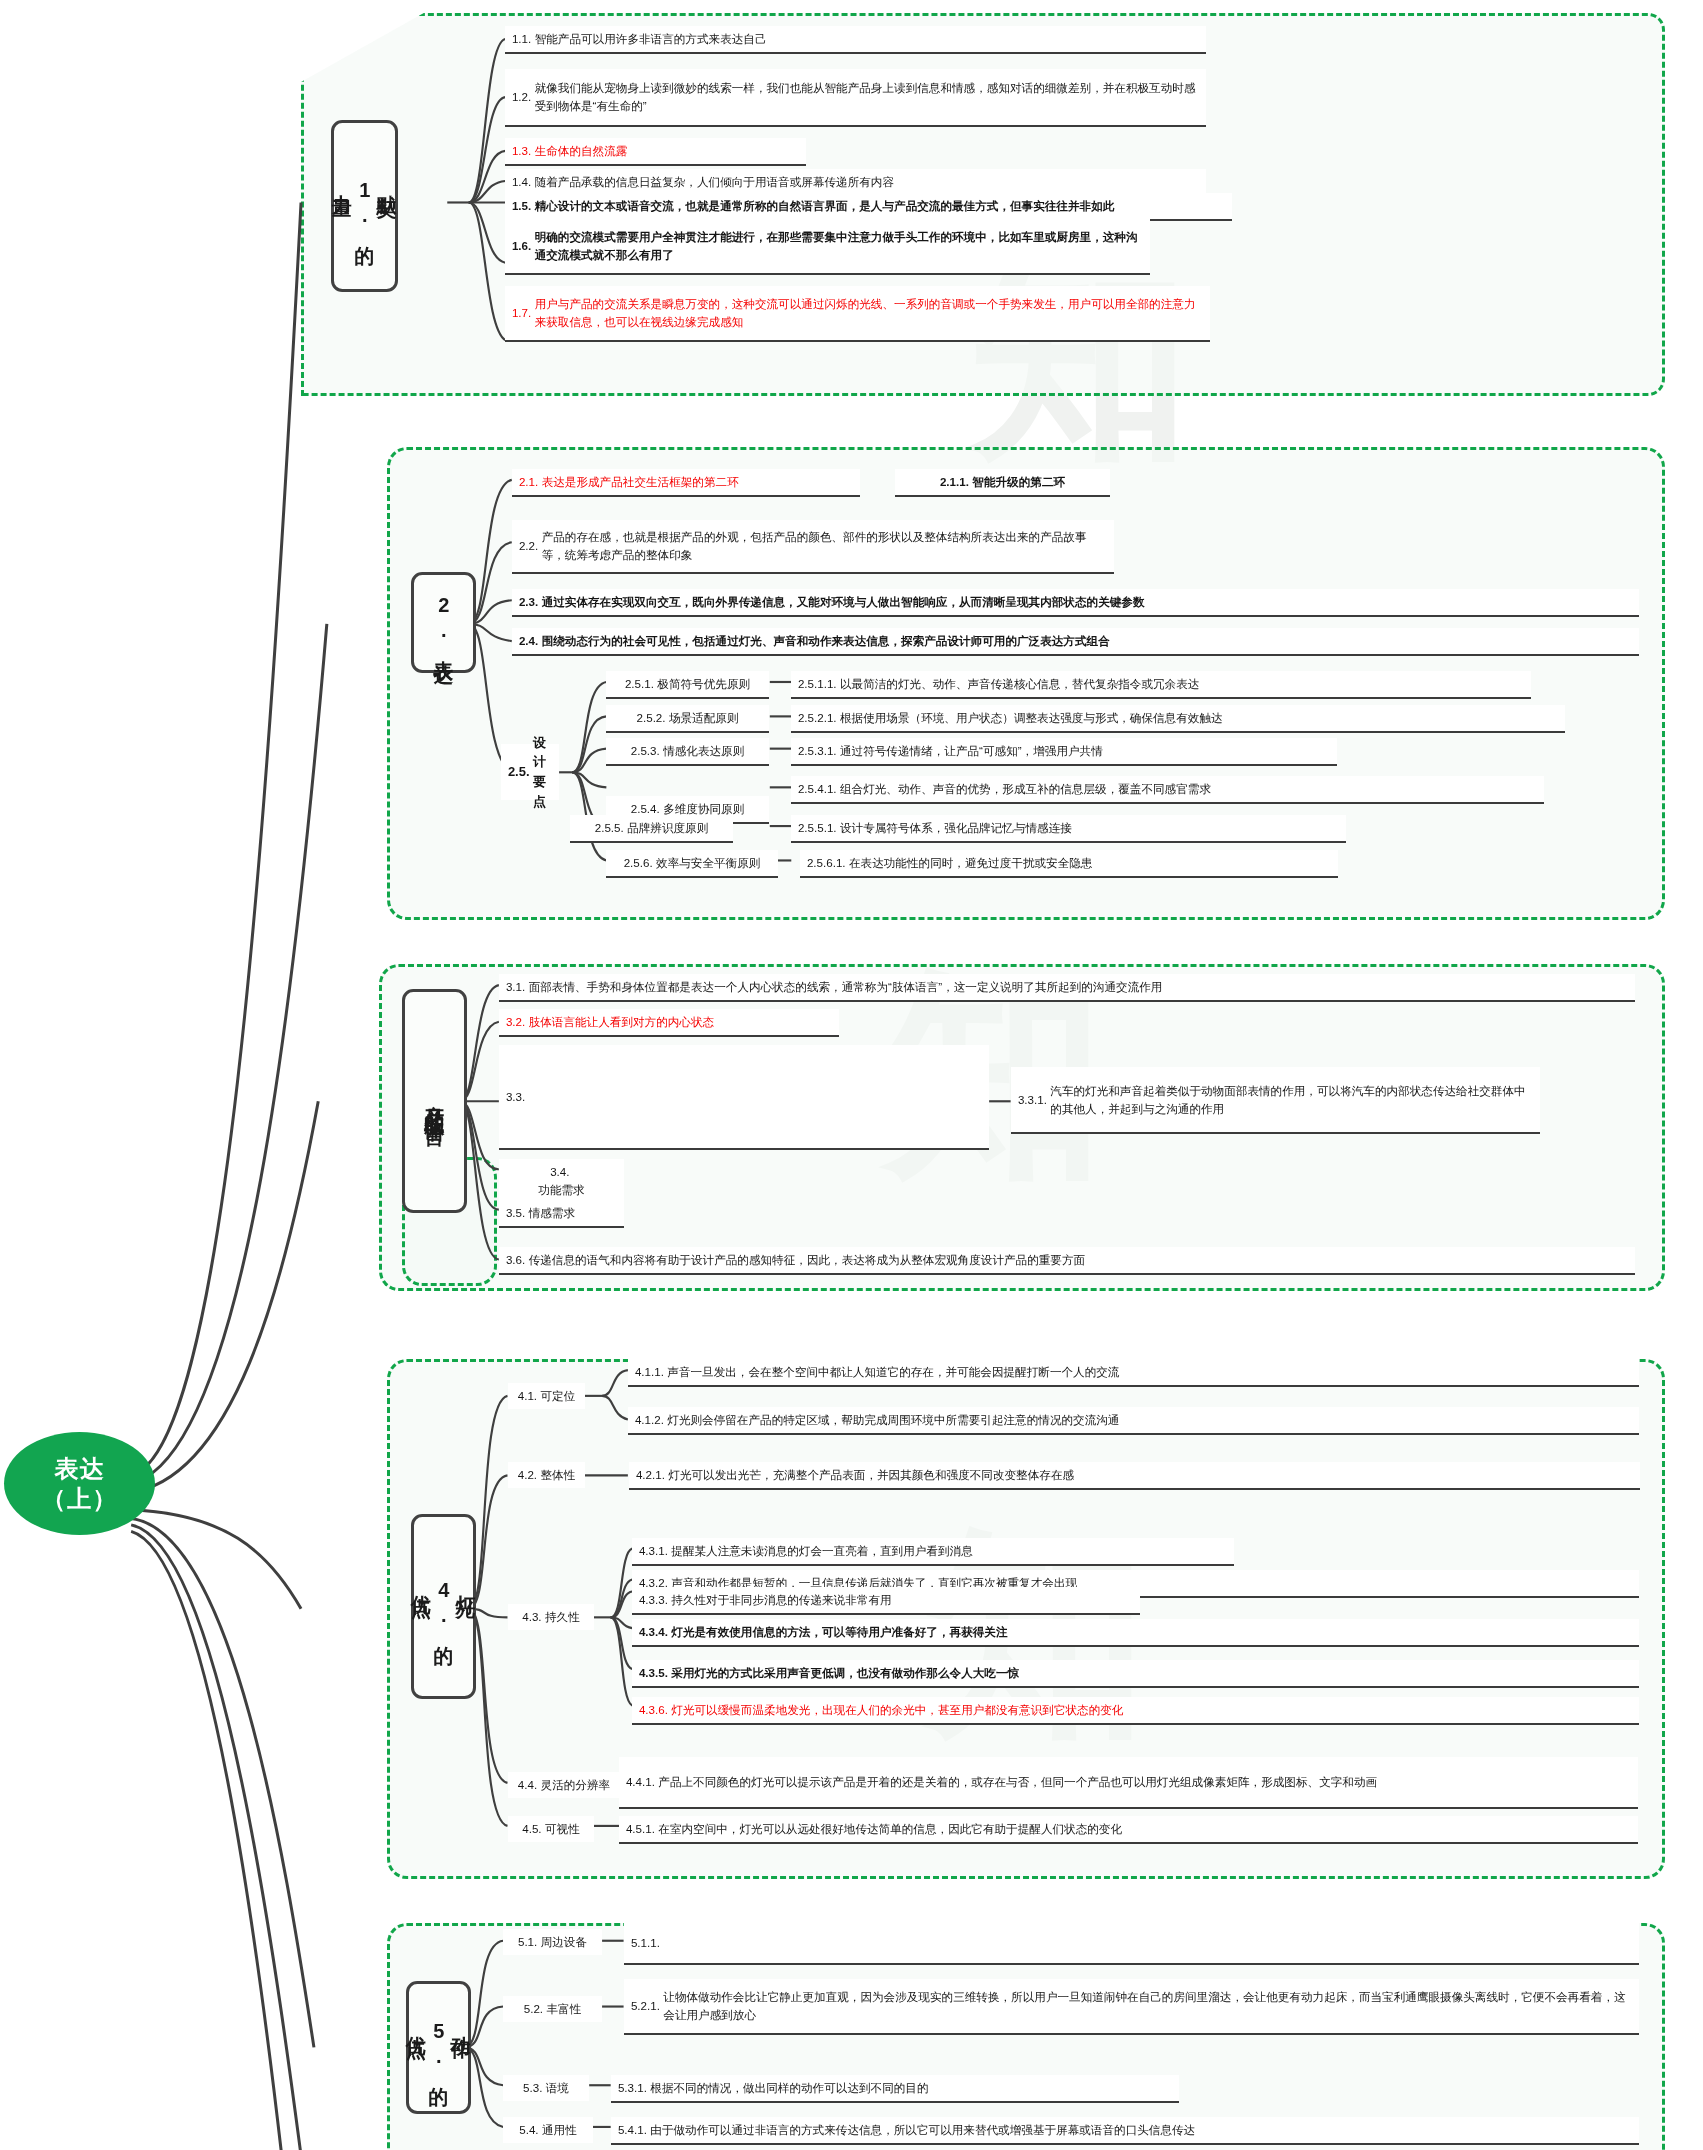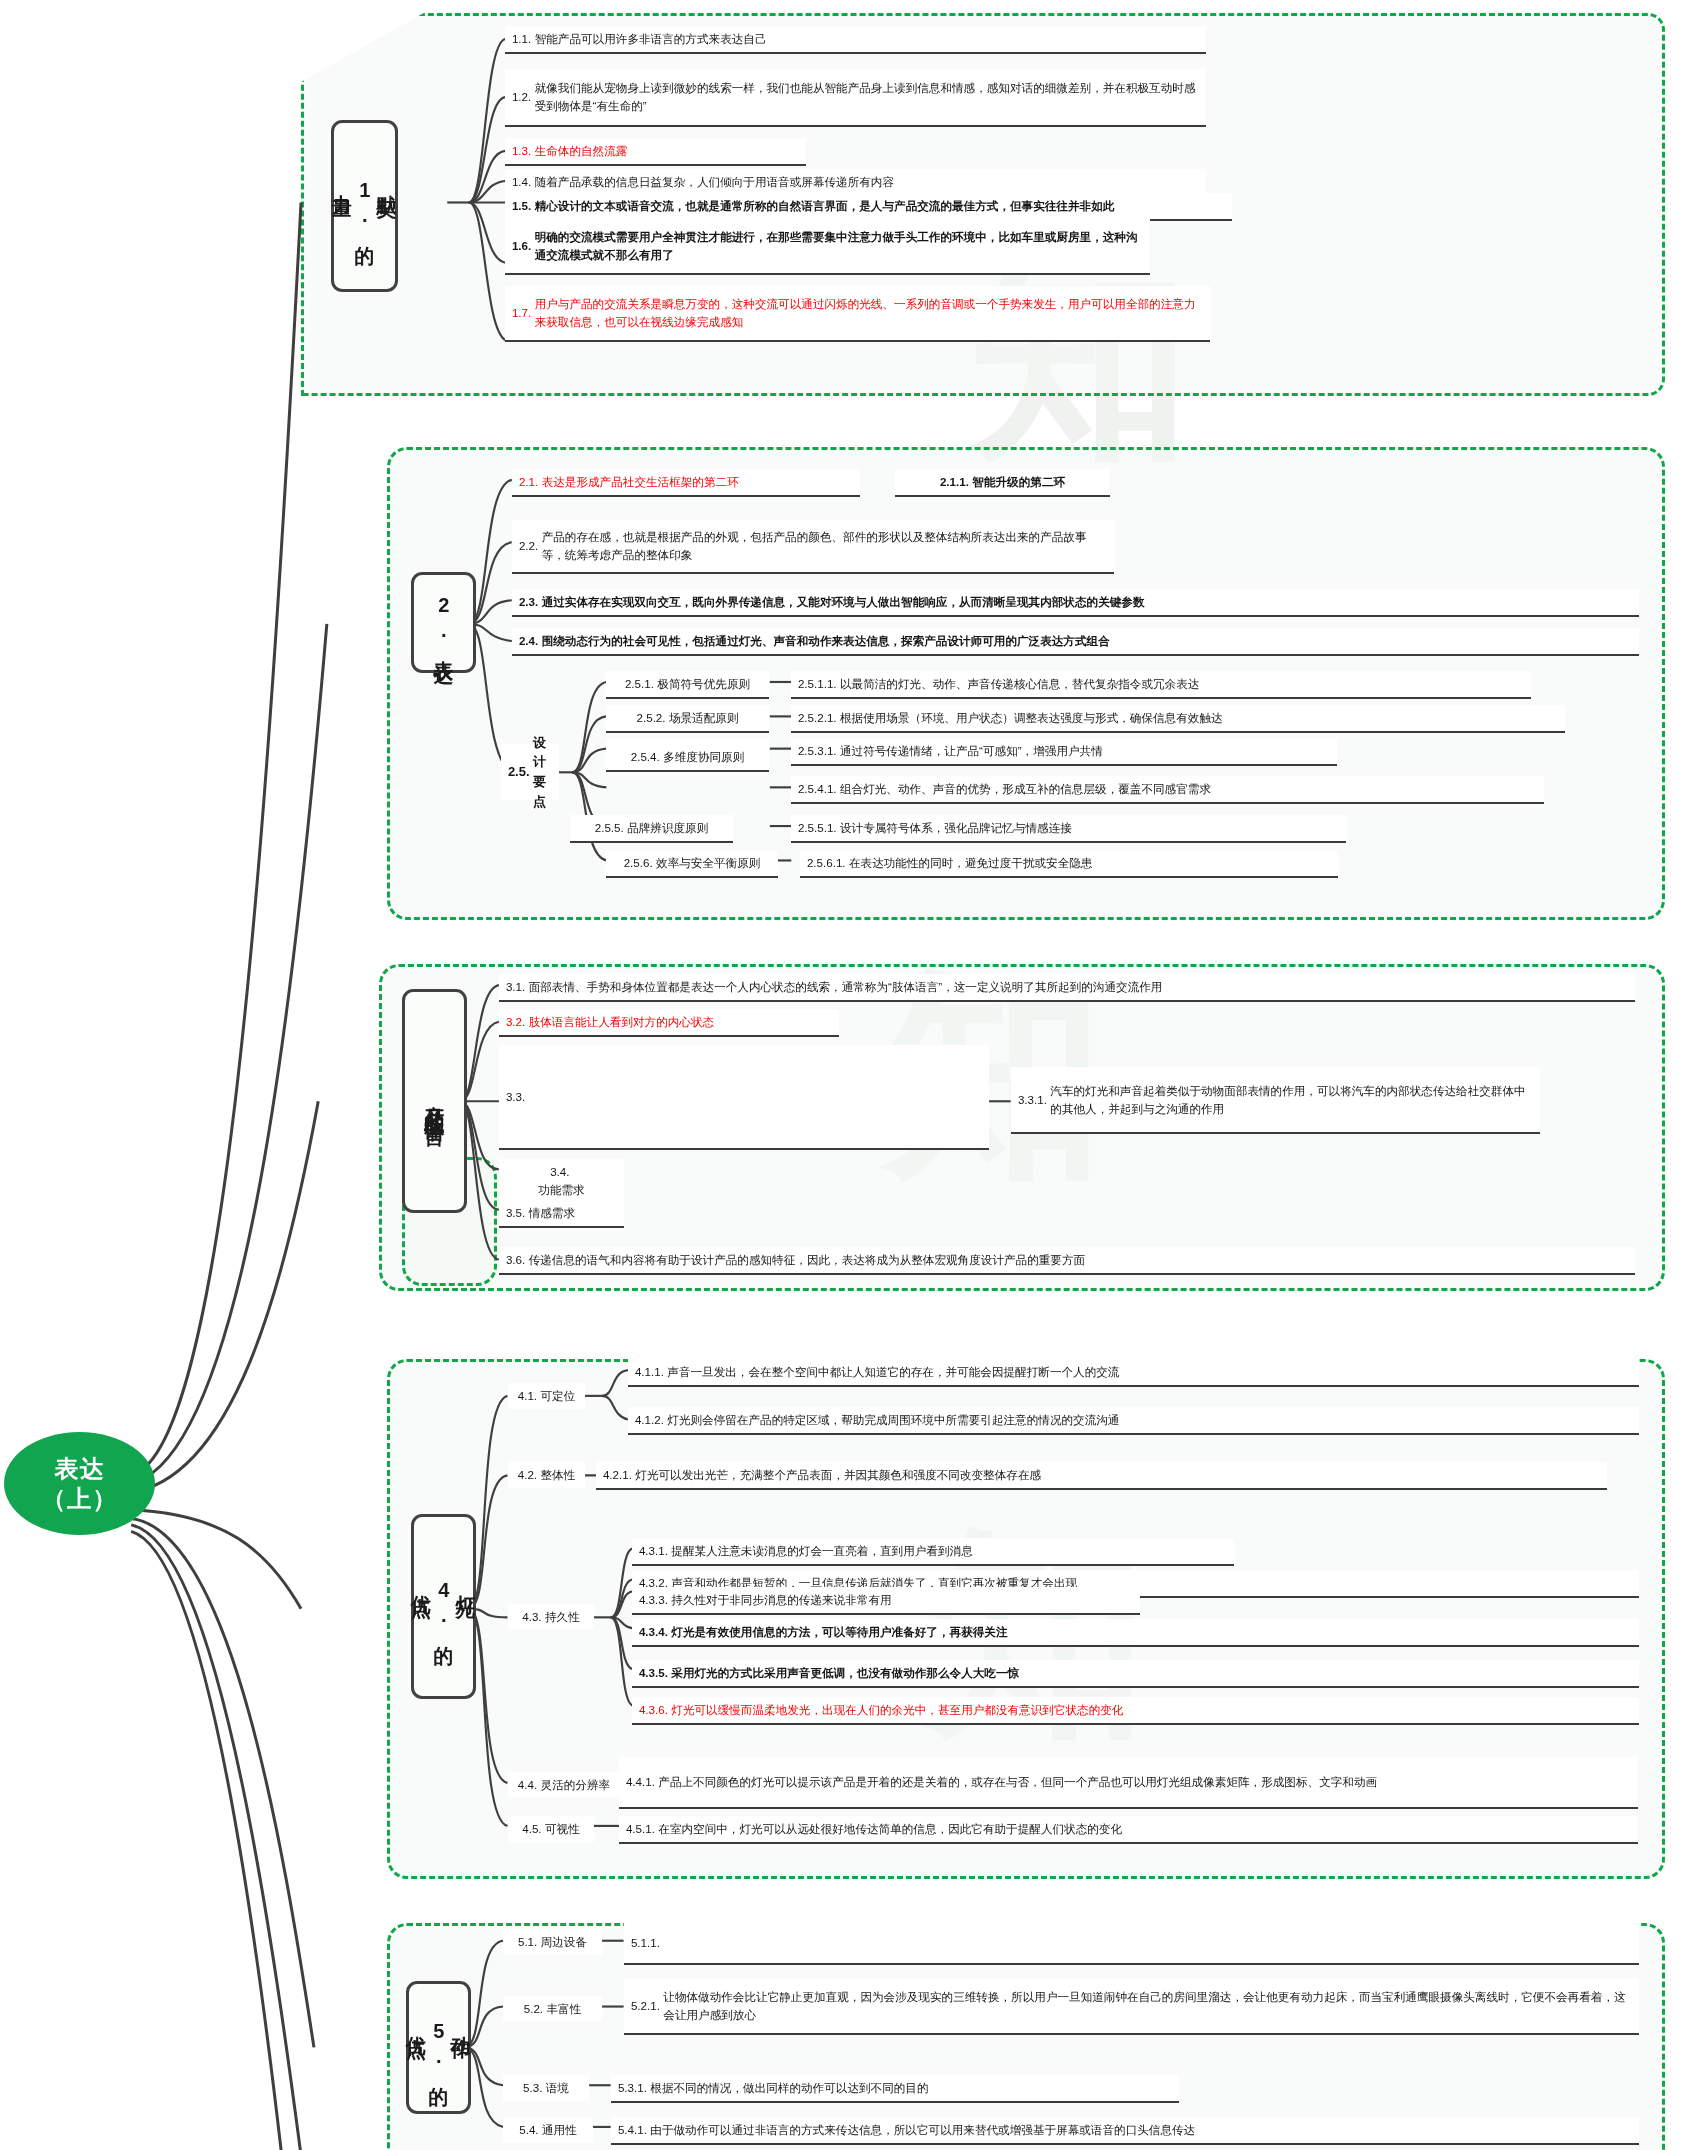--- a/index.html
+++ b/index.html
@@ -241,42 +241,42 @@
   <div class="node u bold" style="left:512px; top:589px; width:1127px;"><span class="lbl">2.3.</span><span>通过实体存在实现双向交互，既向外界传递信息，又能对环境与人做出智能响应，从而清晰呈现其内部状态的关键参数</span></div>
   <div class="node u bold" style="left:512px; top:628px; width:1127px;"><span class="lbl">2.4.</span><span>围绕动态行为的社会可见性，包括通过灯光、声音和动作来表达信息，探索产品设计师可用的广泛表达方式组合</span></div>
   <div class="node l2 ctr" style="left:501px; top:744px; width:58px; height:56px; font-size:13px;"><span class="lbl">2.5.</span><span>设计要点</span></div>
 
   <div class="node u ctr" style="left:606px; top:671px; width:163px;"><span class="lbl">2.5.1.</span><span>极简符号优先原则</span></div>
   <div class="node u" style="left:791px; top:671px; width:740px;"><span class="lbl">2.5.1.1.</span><span>以最简洁的灯光、动作、声音传递核心信息，替代复杂指令或冗余表达</span></div>
   <div class="node u ctr" style="left:606px; top:705px; width:163px;"><span class="lbl">2.5.2.</span><span>场景适配原则</span></div>
   <div class="node u" style="left:791px; top:705px; width:774px;"><span class="lbl">2.5.2.1.</span><span>根据使用场景（环境、用户状态）调整表达强度与形式，确保信息有效触达</span></div>
   <div class="node u ctr" style="left:606px; top:738px; width:163px;"><span class="lbl">2.5.3.</span><span>情感化表达原则</span></div>
   <div class="node u" style="left:791px; top:738px; width:546px;"><span class="lbl">2.5.3.1.</span><span>通过符号传递情绪，让产品“可感知”，增强用户共情</span></div>
-  <div class="node u ctr" style="left:606px; top:744px; width:163px;align-items:flex-end;"><span class="lbl">2.5.4.</span><span>多维度协同原则</span></div>
+  <div class="node u ctr" style="left:606px; top:796px; width:163px;align-items:flex-end;"><span class="lbl">2.5.4.</span><span>多维度协同原则</span></div>
   <div class="node u" style="left:791px; top:776px; width:753px;"><span class="lbl">2.5.4.1.</span><span>组合灯光、动作、声音的优势，形成互补的信息层级，覆盖不同感官需求</span></div>
   <div class="node u ctr" style="left:570px; top:815px; width:163px;"><span class="lbl">2.5.5.</span><span>品牌辨识度原则</span></div>
   <div class="node u" style="left:791px; top:815px; width:555px;"><span class="lbl">2.5.5.1.</span><span>设计专属符号体系，强化品牌记忆与情感连接</span></div>
   <div class="node u ctr" style="left:606px; top:850px; width:172px;"><span class="lbl">2.5.6.</span><span>效率与安全平衡原则</span></div>
   <div class="node u" style="left:800px; top:850px; width:538px;"><span class="lbl">2.5.6.1.</span><span>在表达功能性的同时，避免过度干扰或安全隐患</span></div>
 
   <div class="branch" style="left:402px; top:989px; width:65px; height:224px;">产品的肢体语言</div>
   <div class="node u" style="left:499px; top:974px; width:1136px;"><span class="lbl">3.1.</span><span>面部表情、手势和身体位置都是表达一个人内心状态的线索，通常称为“肢体语言”，这一定义说明了其所起到的沟通交流作用</span></div>
   <div class="node u red" style="left:499px; top:1009px; width:340px;"><span class="lbl">3.2.</span><span>肢体语言能让人看到对方的内心状态</span></div>
   <div class="node u" style="left:499px; top:1045px; width:490px; height:105px;"><span class="lbl">3.3.</span></div>
   <div class="node u" style="left:1011px; top:1067px; width:529px; height:67px;"><span class="lbl">3.3.1.</span><span>汽车的灯光和声音起着类似于动物面部表情的作用，可以将汽车的内部状态传达给社交群体中的其他人，并起到与之沟通的作用</span></div>
   <div class="node u" style="left:499px; top:1159px; width:125px;flex-direction:column;"><span class="lbl">3.4.</span><span>功能需求</span></div>
   <div class="node u" style="left:499px; top:1200px; width:125px;"><span class="lbl">3.5.</span><span>情感需求</span></div>
   <div class="node u" style="left:499px; top:1247px; width:1136px;"><span class="lbl">3.6.</span><span>传递信息的语气和内容将有助于设计产品的感知特征，因此，表达将成为从整体宏观角度设计产品的重要方面</span></div>
 
   <div class="branch" style="left:411px; top:1514px; width:65px; height:185px;">灯光<br>4.的<br>优点</div>
   <div class="node ctr" style="left:508px; top:1383px; width:77px;"><span class="lbl">4.1.</span><span>可定位</span></div>
   <div class="node u" style="left:628px; top:1359px; width:1011px;"><span class="lbl">4.1.1.</span><span>声音一旦发出，会在整个空间中都让人知道它的存在，并可能会因提醒打断一个人的交流</span></div>
   <div class="node u" style="left:628px; top:1407px; width:1011px;"><span class="lbl">4.1.2.</span><span>灯光则会停留在产品的特定区域，帮助完成周围环境中所需要引起注意的情况的交流沟通</span></div>
   <div class="node ctr" style="left:508px; top:1462px; width:77px;"><span class="lbl">4.2.</span><span>整体性</span></div>
-  <div class="node u" style="left:596px; top:1462px; width:1011px;text-align:right;"><span class="lbl">4.2.1.</span><span>灯光可以发出光芒，充满整个产品表面，并因其颜色和强度不同改变整体存在感</span></div>
+  <div class="node u" style="left:629px; top:1462px; width:1011px;text-align:right;"><span class="lbl">4.2.1.</span><span>灯光可以发出光芒，充满整个产品表面，并因其颜色和强度不同改变整体存在感</span></div>
   <div class="node ctr" style="left:508px; top:1604px; width:86px;"><span class="lbl">4.3.</span><span>持久性</span></div>
   <div class="node u" style="left:632px; top:1538px; width:602px;"><span class="lbl">4.3.1.</span><span>提醒某人注意未读消息的灯会一直亮着，直到用户看到消息</span></div>
   <div class="node u" style="left:632px; top:1570px; width:1007px;"><span class="lbl">4.3.2.</span><span>声音和动作都是短暂的，一旦信息传递后就消失了，直到它再次被重复才会出现</span></div>
   <div class="node u" style="left:632px; top:1587px; width:508px;"><span class="lbl">4.3.3.</span><span>持久性对于非同步消息的传递来说非常有用</span></div>
   <div class="node u bold" style="left:632px; top:1619px; width:1007px;"><span class="lbl">4.3.4.</span><span>灯光是有效使用信息的方法，可以等待用户准备好了，再获得关注</span></div>
   <div class="node u bold" style="left:632px; top:1660px; width:1007px;"><span class="lbl">4.3.5.</span><span>采用灯光的方式比采用声音更低调，也没有做动作那么令人大吃一惊</span></div>
   <div class="node u red" style="left:632px; top:1697px; width:1007px;"><span class="lbl">4.3.6.</span><span>灯光可以缓慢而温柔地发光，出现在人们的余光中，甚至用户都没有意识到它状态的变化</span></div>
   <div class="node ctr" style="left:508px; top:1772px; width:112px;"><span class="lbl">4.4.</span><span>灵活的分辨率</span></div>
   <div class="node u" style="left:619px; top:1757px; width:1019px; height:52px;"><span class="lbl">4.4.1.</span><span>产品上不同颜色的灯光可以提示该产品是开着的还是关着的，或存在与否，但同一个产品也可以用灯光组成像素矩阵，形成图标、文字和动画</span></div>
   <div class="node ctr" style="left:508px; top:1816px; width:86px;"><span class="lbl">4.5.</span><span>可视性</span></div>

